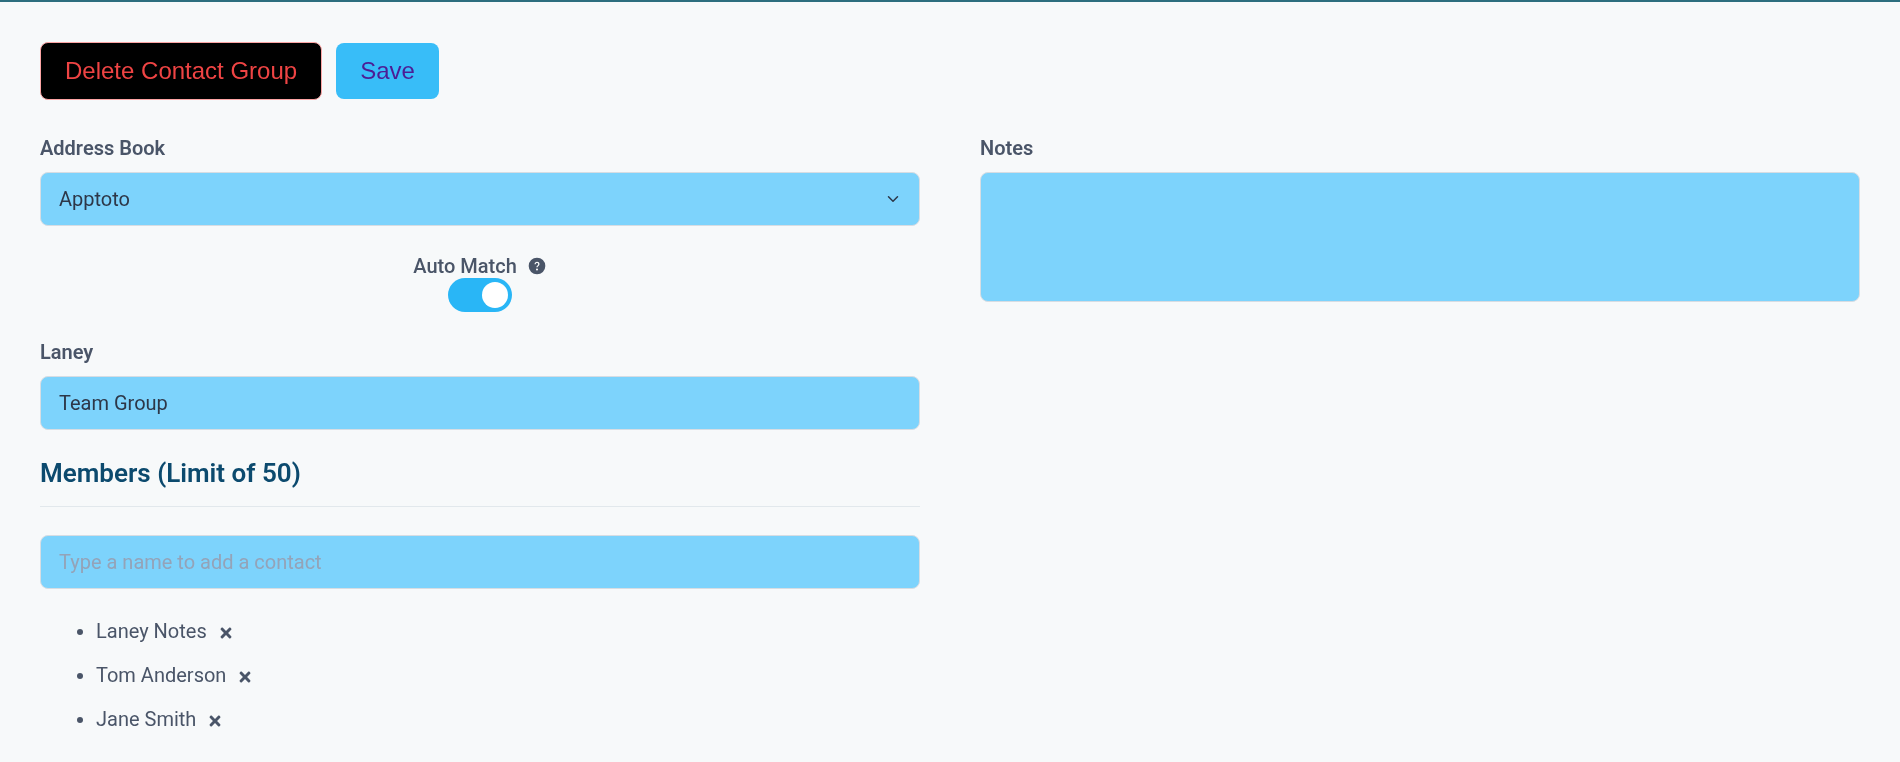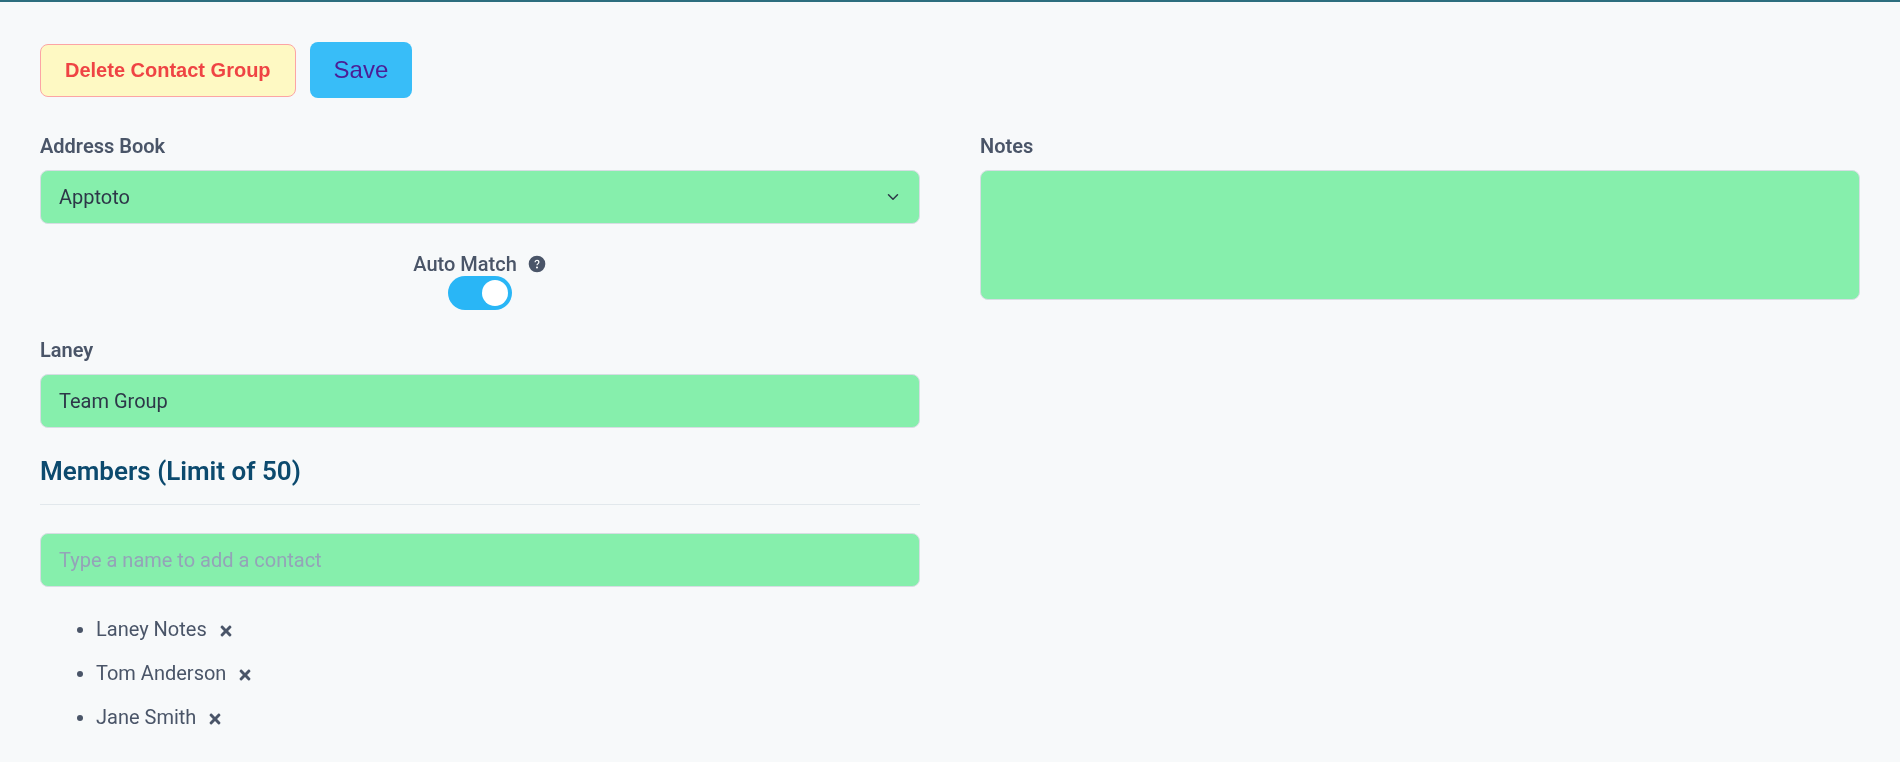--- a/index.html
+++ b/index.html
@@ -44,25 +44,25 @@
     color: #2d3748;
     margin: 0;
     letter-spacing: -0.5px;
   }
   .header-right {
     display: flex;
     align-items: center;
     gap: 14px;
   }
   .btn-delete {
-    background: #fef9c3;
+    background: #000000;
     border: 1px solid #fca5a5;
     color: #ef4444;
-    font-size: 20px;
-    font-weight: 700;
+    font-size: 24px;
+    font-weight: 400;
     padding: 14px 24px;
     border-radius: 8px;
     cursor: pointer;
   }
   .btn-save {
     background: #38bdf8;
     border: none;
     color: #4c1d95;
     font-size: 24px;
     font-weight: 400;
@@ -83,21 +83,21 @@
     font-weight: 600;
     color: #4a5568;
     margin-bottom: 12px;
     display: block;
   }
   .select-wrap {
     position: relative;
   }
   .text-input, .select-input, .notes-area {
     width: 100%;
-    background: #86efac;
+    background: #7dd3fc;
     border: 1px solid #d7dde3;
     border-radius: 8px;
     font-size: 20px;
     color: #2d3748;
     padding: 14px 18px;
     font-family: inherit;
   }
   .select-input {
     appearance: none;
     padding-right: 48px;

